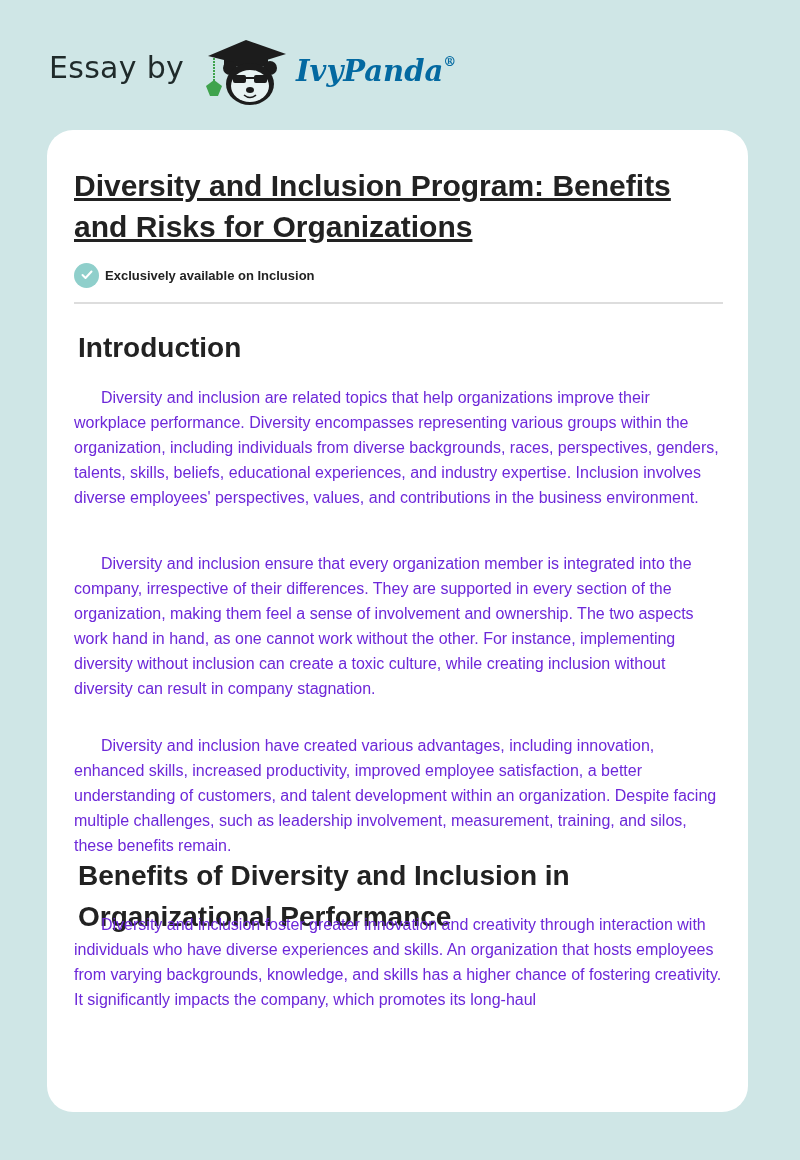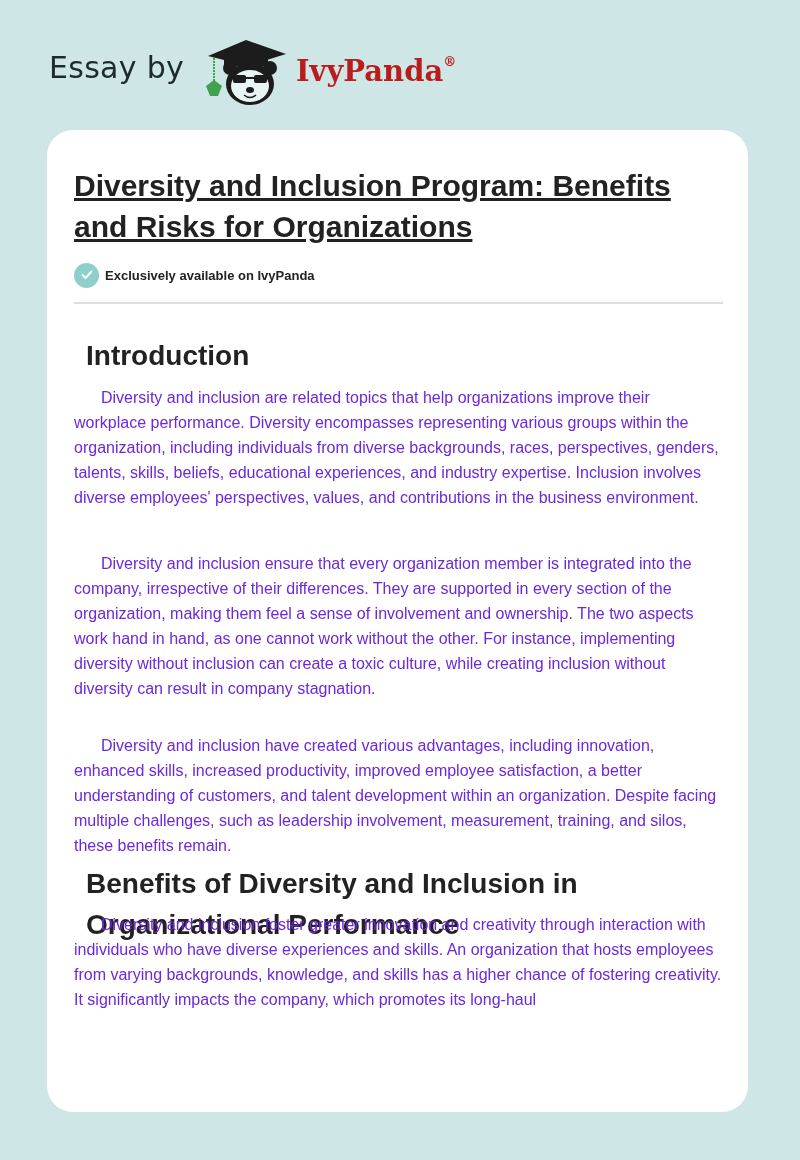--- a/index.html
+++ b/index.html
@@ -17,21 +17,21 @@
     position: absolute; left: 49px; top: 50px;
     font-family: "DejaVu Sans", sans-serif;
     font-size: 30px; color: #1f2a2a; letter-spacing: 0.3px;
   }
   .logo-icon {
     position: absolute; left: 200px; top: 34px; width: 92px; height: 74px;
   }
   .brand {
     position: absolute; left: 296px; top: 54px;
     font-family: "DejaVu Serif", serif; font-weight: bold;
-    font-size: 29px; color: #b91c1c;
+    font-size: 29px; color: #0369a1; font-style: italic;
   }
   .brand sup { font-size: 13px; position: relative; top: -4px; }
   .card {
     position: absolute; left: 47px; top: 130px; width: 701px; height: 982px;
     background: #fff; border-radius: 26px; overflow: hidden;
   }
   .inner { position: absolute; left: 27px; top: 0; width: 649px; }
   .title {
     margin: 0; position: absolute; top: 35px; left: 0; width: 649px;
     font-size: 30px; font-weight: bold; line-height: 41px; color: #222; text-decoration: underline;
@@ -42,21 +42,21 @@
   }
   .check {
     width: 25px; height: 25px; border-radius: 50%; background: #8fcfcb;
     display: flex; align-items: center; justify-content: center; margin-right: 6px;
   }
   .badge-text { font-size: 13px; font-weight: bold; color: #222; }
   .divider {
     position: absolute; top: 172px; left: 0; width: 649px; height: 2px; background: #ddd;
   }
   .h2 {
-    margin: 12px; position: absolute; left: 0; width: 649px;
+    margin: 4px; position: absolute; left: 0; width: 649px;
     font-size: 28px; font-weight: bold; line-height: 41px; color: #222;
   }
   .p {
     margin: 0; position: absolute; left: 0; width: 652px;
     font-size: 16px; line-height: 25px; color: #6d28d9; text-indent: 27px;
   }
 </style>
 </head>
 <body>
 
@@ -90,21 +90,21 @@
 <div class="card">
   <div class="inner">
     <h1 class="title">Diversity and Inclusion Program: Benefits and Risks for Organizations</h1>
 
     <div class="badge">
       <span class="check">
         <svg width="12" height="10" viewBox="0 0 12 10">
             <path d="M1.5,5 L4.5,8 L10.5,1.5" stroke="#fff" stroke-width="2" fill="none" stroke-linecap="round" stroke-linejoin="round"></path>
           </svg>
       </span>
-      <span class="badge-text">Exclusively available on IvyPanda</span>
+      <span class="badge-text">Exclusively available on Inclusion</span>
     </div>
 
     <div class="divider"></div>
 
     <h2 class="h2" style="top:193px">Introduction</h2>
 
     <p class="p" style="top:255px">Diversity and inclusion are related topics that help organizations improve their workplace performance. Diversity encompasses representing various groups within the organization, including individuals from diverse backgrounds, races, perspectives, genders, talents, skills, beliefs, educational experiences, and industry expertise. Inclusion involves diverse employees' perspectives, values, and contributions in the business environment.</p>
     <p class="p" style="top:421px">Diversity and inclusion ensure that every organization member is integrated into the company, irrespective of their differences. They are supported in every section of the organization, making them feel a sense of involvement and ownership. The two aspects work hand in hand, as one cannot work without the other. For instance, implementing diversity without inclusion can create a toxic culture, while creating inclusion without diversity can result in company stagnation.</p>
     <p class="p" style="top:603px">Diversity and inclusion have created various advantages, including innovation, enhanced skills, increased productivity, improved employee satisfaction, a better understanding of customers, and talent development within an organization. Despite facing multiple challenges, such as leadership involvement, measurement, training, and silos, these benefits remain.</p>
 

